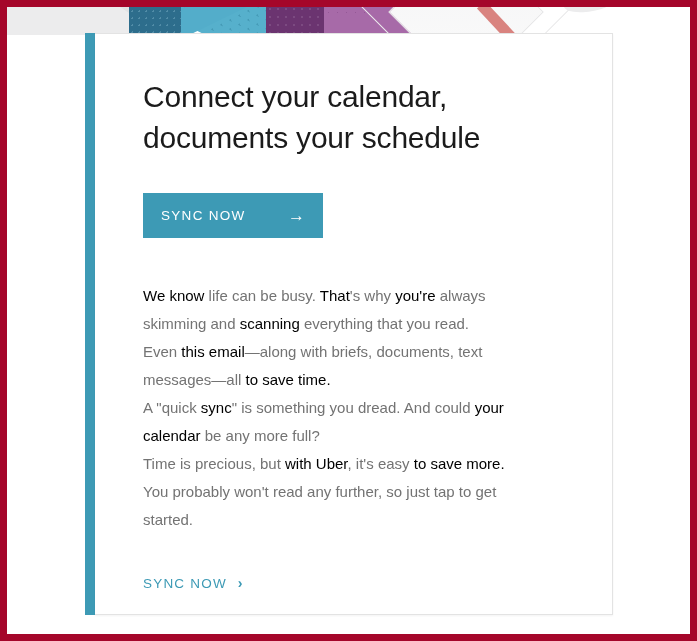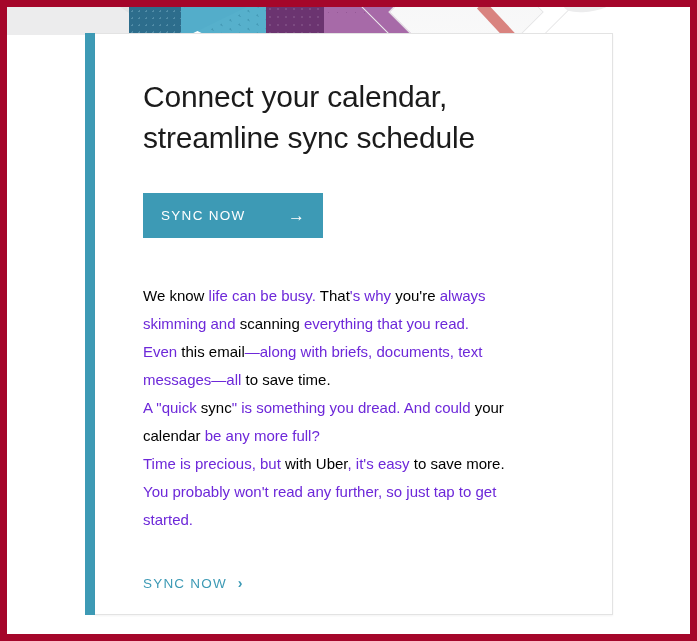--- a/index.html
+++ b/index.html
@@ -233,21 +233,21 @@
 
   
   #body-copy{
     font-size:15px;
     line-height:28px;
     color:#e2e2e2;
     margin:0 0 40px 0;
     max-width:400px;
   }
   #body-copy .hi{color:#000000;}
-  #body-copy .lo{color:#6d28d9;}
+  #body-copy .lo{color:#737373;}
 
   
   #cta-link{
     display:inline-flex;
     align-items:center;
     gap:11px;
     color:#3d9ab5;
     font-size:13.5px;
     letter-spacing:1.2px;
     text-decoration:none;
@@ -292,21 +292,21 @@
     <div class="shape bg-mask"></div>
   </div>
 
   <div id="card-wrap">
     <div id="accent-bar"></div>
 
     <div id="card">
       <div id="card-inner">
 
         <h1 id="headline">Connect your calendar,
-streamline sync schedule</h1>
+documents your schedule</h1>
 
         <button id="cta-button">
           <span class="cta-label">SYNC NOW</span>
           <span class="cta-arrow">→</span>
         </button>
 
         <p id="body-copy"><span class="hi">We know </span><span class="lo">life can be busy. </span><span class="hi">That</span><span class="lo">'s why </span><span class="hi">you're </span><span class="lo">always skimming and </span><span class="hi">scanning</span><span class="lo"> everything that you read.</span><br><span class="lo">Even </span><span class="hi">this email</span><span class="lo">—along with briefs, documents, text messages—all </span><span class="hi">to save time.</span><br><span class="lo">A "quick </span><span class="hi">sync</span><span class="lo">" is something you dread. And could </span><span class="hi">your calendar</span><span class="lo"> be any more full?</span><br><span class="lo">Time is precious, but </span><span class="hi">with Uber</span><span class="lo">, it's easy </span><span class="hi">to save more.</span><br><span class="lo">You probably won't read any further, so just tap to get started.</span></p>
 
         <a id="cta-link">
           <span class="link-label">SYNC NOW</span>

